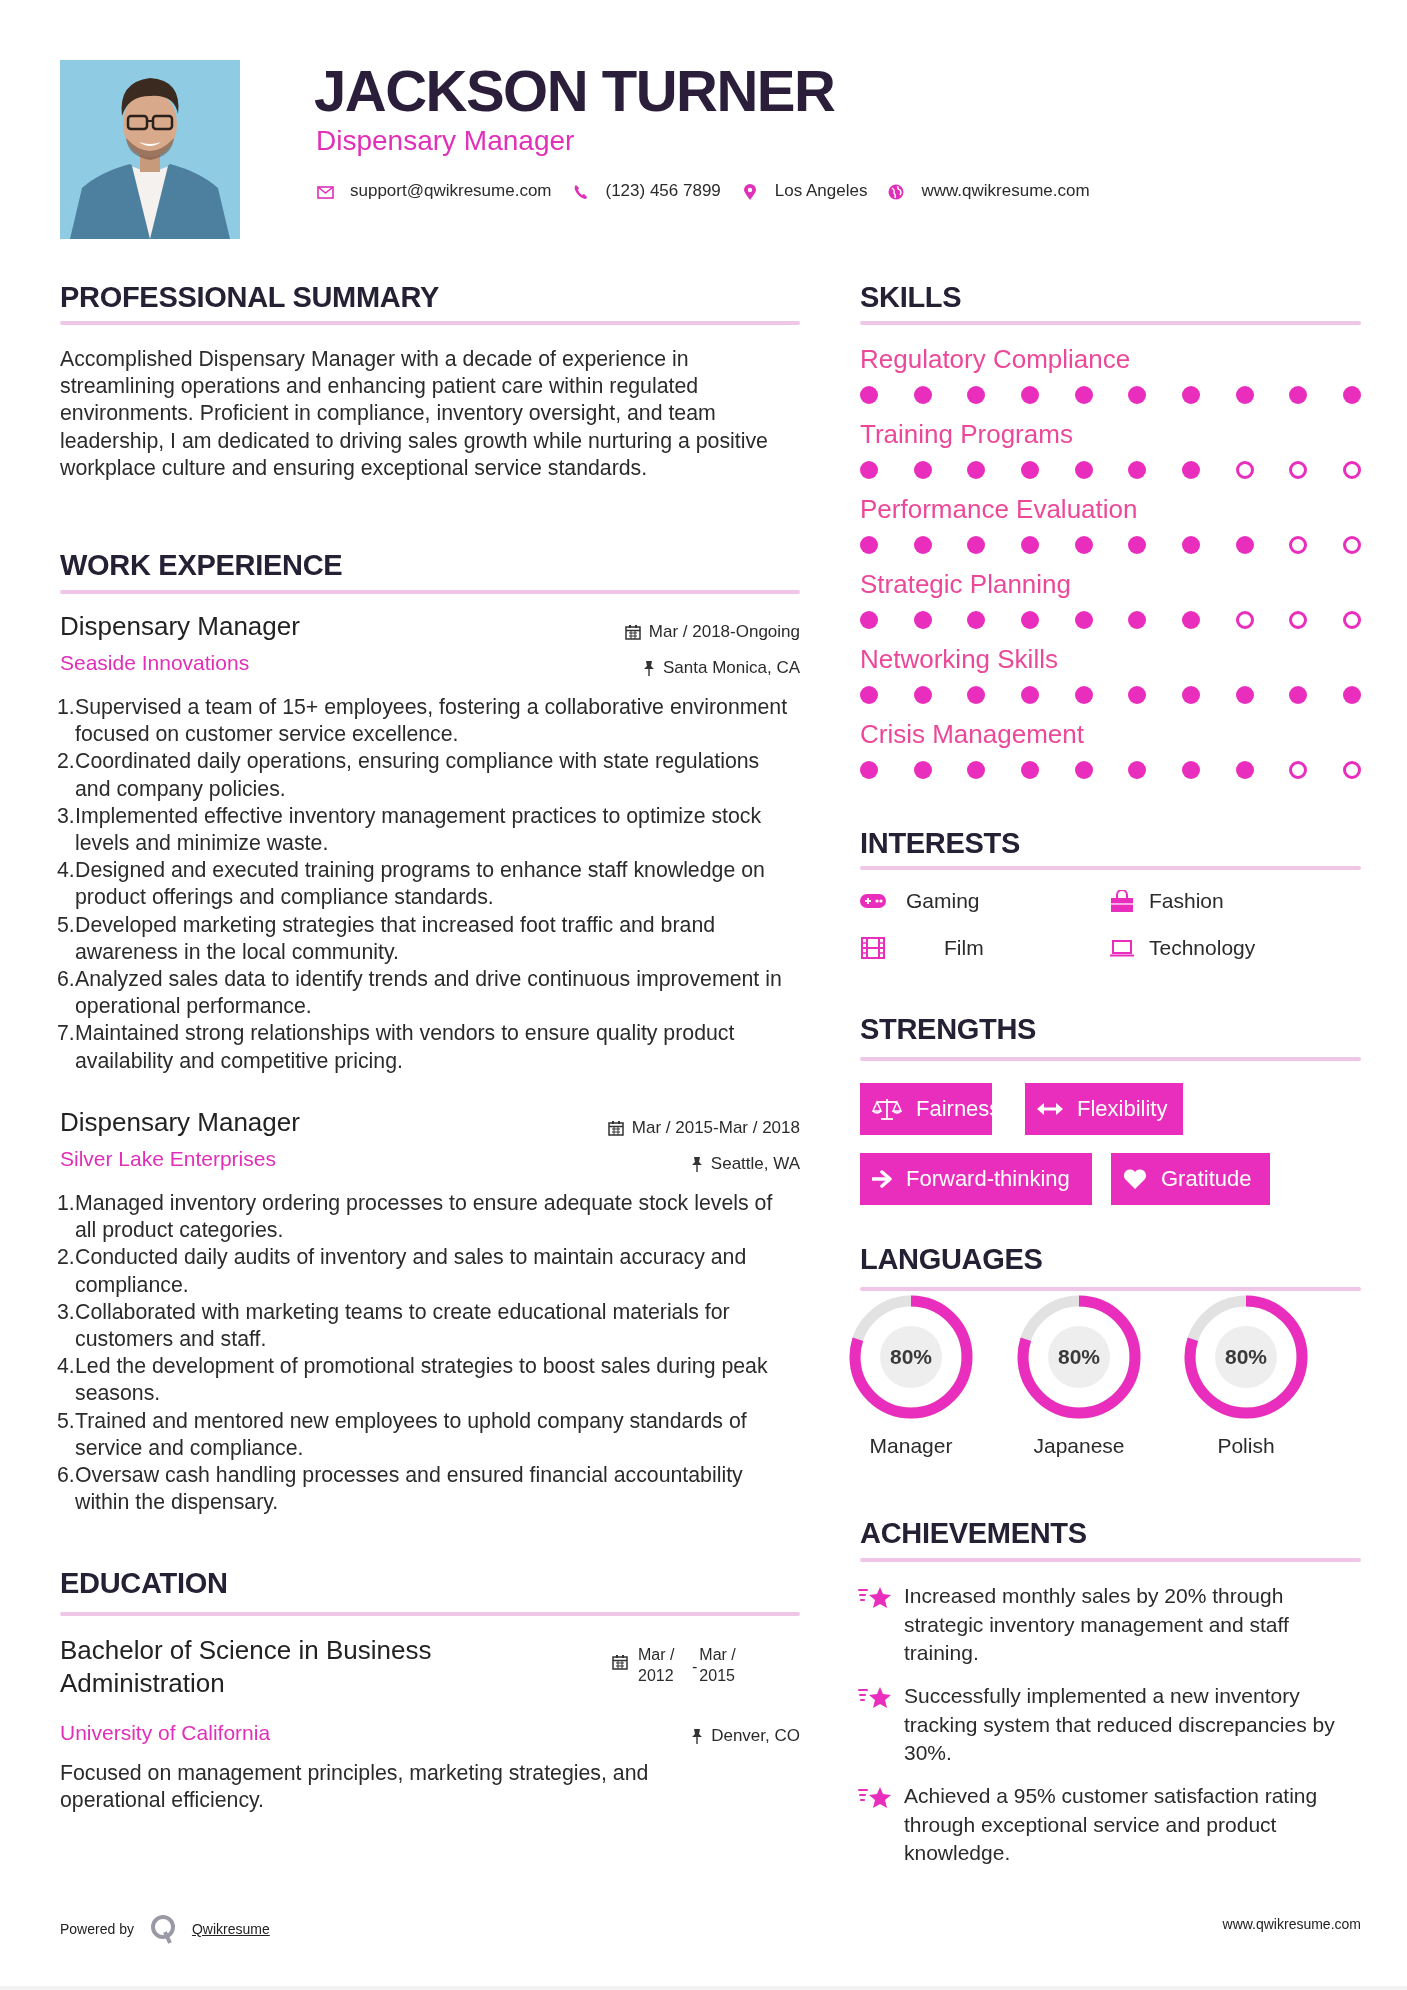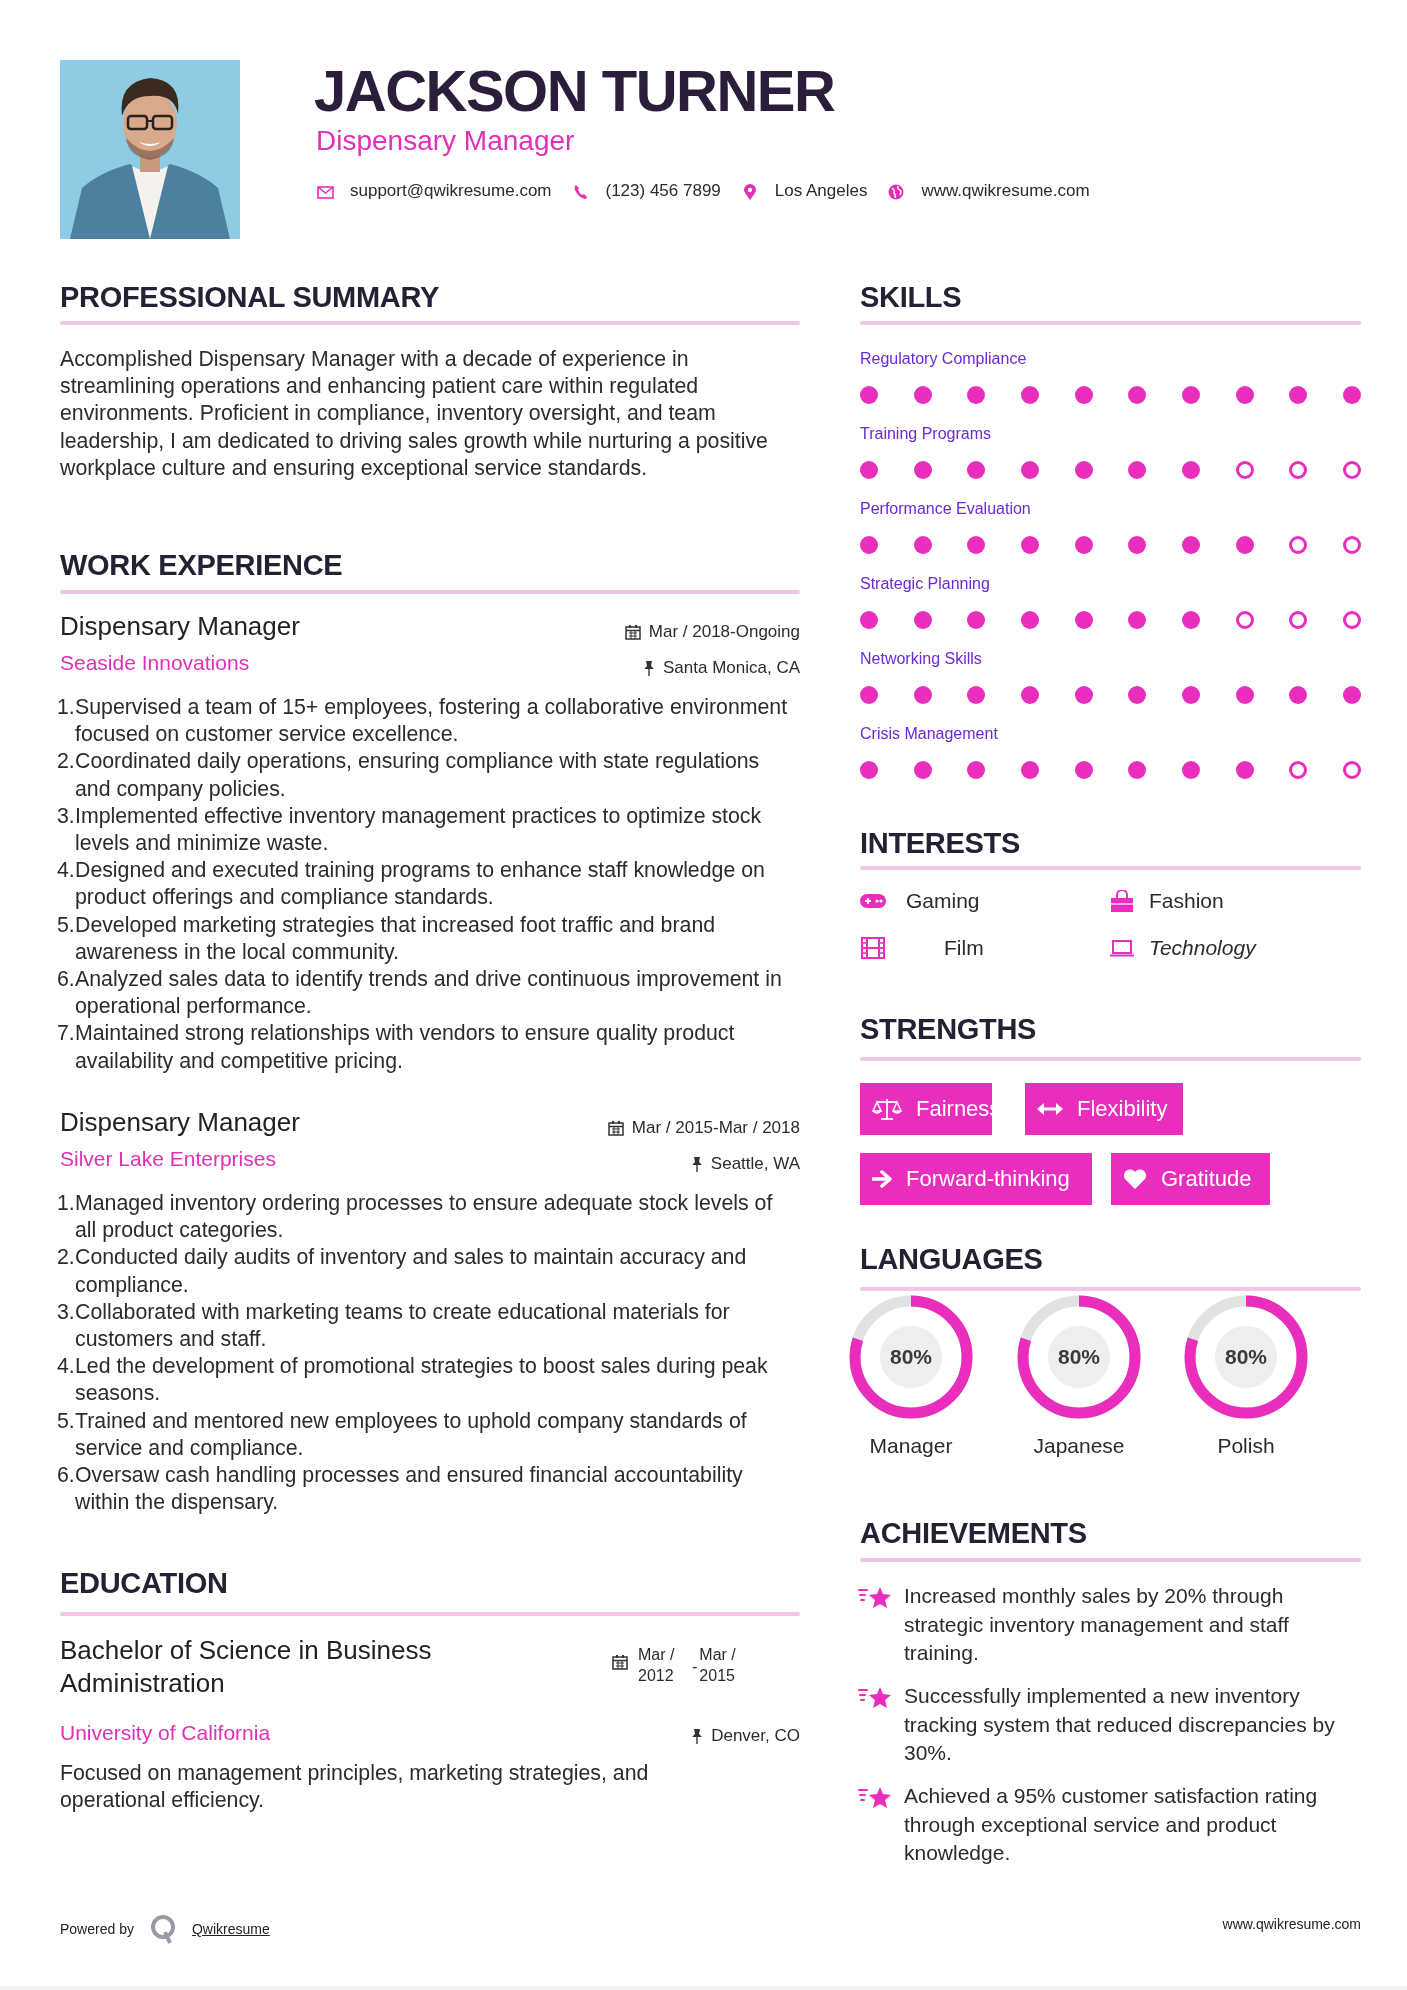--- a/index.html
+++ b/index.html
@@ -26,21 +26,21 @@
   .company { font-size: 21px; color: #e02fb8; line-height: 26px; white-space: nowrap; }
   .meta { font-size: 17px; color: #2b2b2b; display: flex; align-items: center; justify-content: flex-end; white-space: nowrap; }
   .meta .ic { margin-right: 8px; display: inline-flex; }
   ol.bullets { list-style: none; }
   ol.bullets li { display: flex; font-size: 21.3px; line-height: 27.2px; color: #2b2b2b; }
   ol.bullets li .num { width: 18px; flex: 0 0 18px; }
   ol.bullets li .txt { flex: 1; }
 
   
   .rcol { left: 860px; width: 501px; }
-  .skill-label { font-size: 16px; color: #6d28d9; line-height: 26px; white-space: nowrap; }
+  .skill-label { font-size: 26px; color: #ec4899; line-height: 26px; white-space: nowrap; }
   .dots { display: flex; justify-content: space-between; width: 501px; height: 18px; align-items: center; }
   .dot { width: 18px; height: 18px; border-radius: 50%; background: #e92ebd; }
   .dot.empty { background: #fff; border: 3px solid #e92ebd; }
 
   .interest { display: flex; align-items: center; font-size: 21px; color: #2b2b2b; white-space: nowrap; }
   .interest .ic { width: 26px; height: 22px; margin-right: 14px; display: inline-flex; align-items: center; justify-content: center; }
 
   .tag { height: 52px; background: #e92ebd; color: #ffffff; display: flex; align-items: center; padding: 0 12px; font-size: 22px; white-space: nowrap; }
   .tag .ic { margin-right: 14px; display: inline-flex; align-items: center; }
 
@@ -387,21 +387,21 @@
     <svg width="24" height="22" viewBox="0 0 24 22">
         <rect x="1" y="1" width="22" height="20" fill="none" stroke="#e92ebd" stroke-width="2"></rect>
         <line x1="6" y1="1" x2="6" y2="21" stroke="#e92ebd" stroke-width="2"></line>
         <line x1="18" y1="1" x2="18" y2="21" stroke="#e92ebd" stroke-width="2"></line>
         <line x1="1" y1="11" x2="23" y2="11" stroke="#e92ebd" stroke-width="2"></line>
         <path d="M1 6 H6 M1 16 H6 M18 6 H23 M18 16 H23" stroke="#e92ebd" stroke-width="1.5"></path>
       </svg>
   </span>
   <span>Film</span>
 </div>
-<div class="abs interest" style="left:1109px; top:936px;font-style:italic;">
+<div class="abs interest" style="left:1109px; top:936px;">
   <span class="ic">
     <svg width="26" height="18" viewBox="0 0 26 18">
         <rect x="4" y="2" width="18" height="12" fill="none" stroke="#e92ebd" stroke-width="2"></rect>
         <line x1="1" y1="16.5" x2="25" y2="16.5" stroke="#e92ebd" stroke-width="2"></line>
       </svg>
   </span>
   <span>Technology</span>
 </div>
 
 <div class="abs rcol sec-title" style="top:1012px;">STRENGTHS</div>

